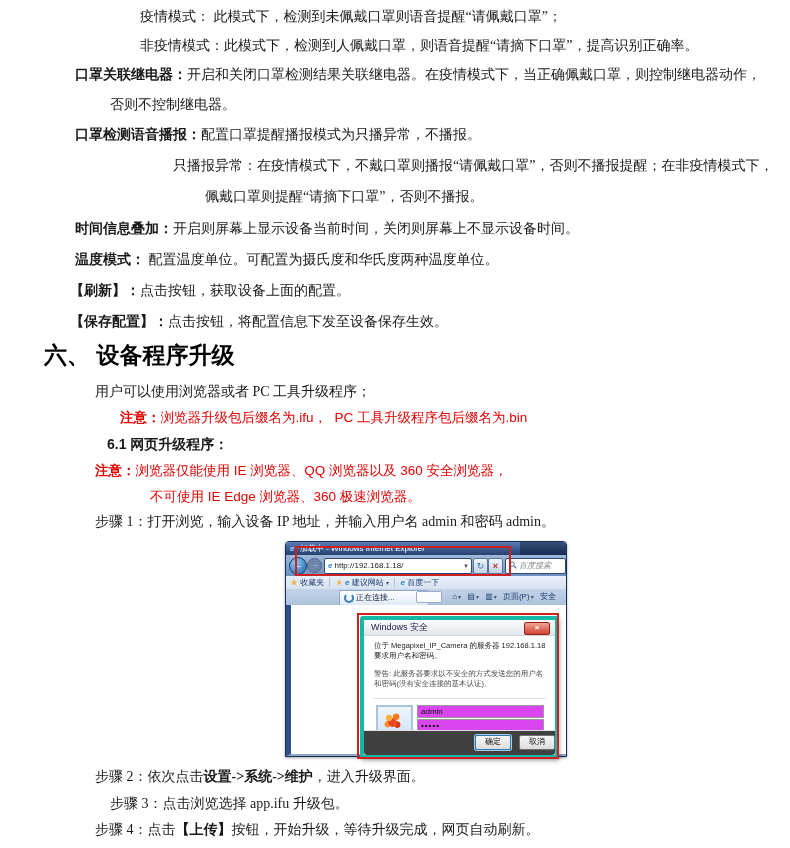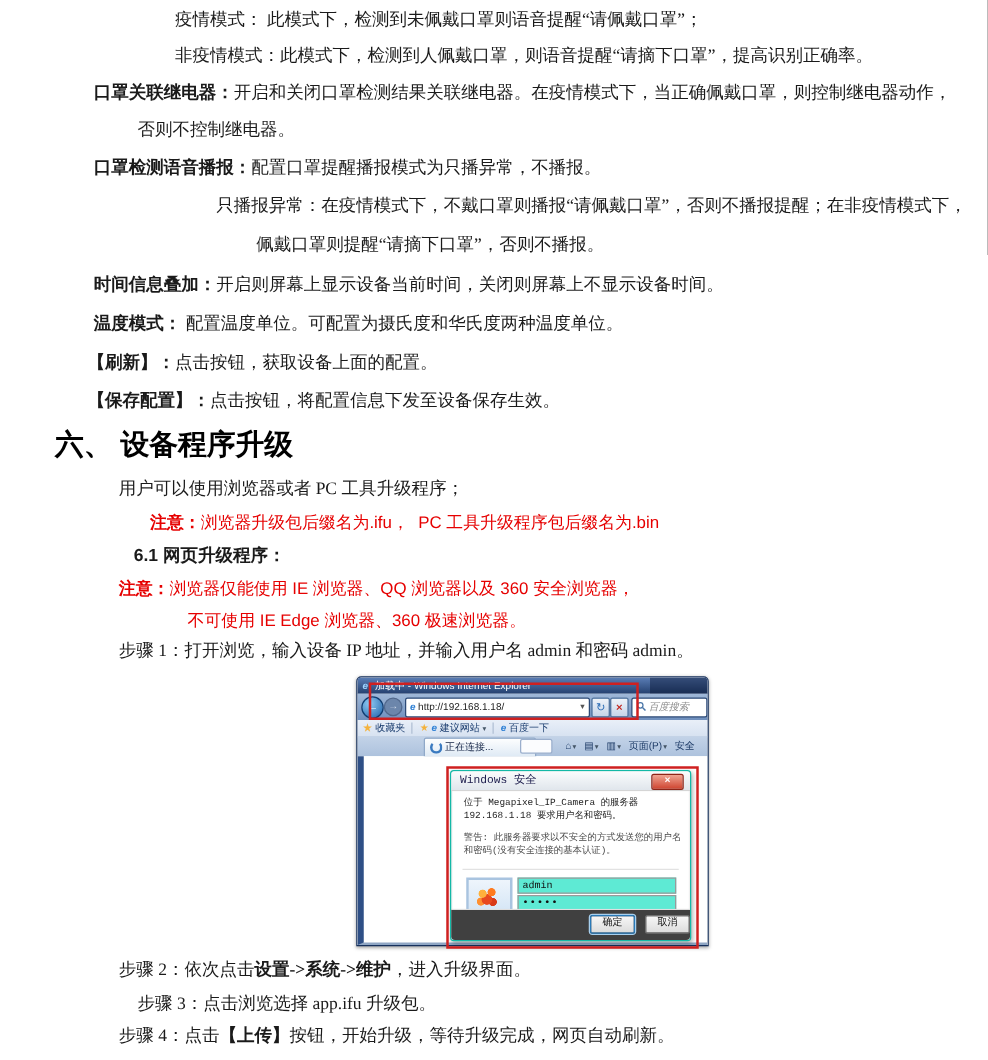--- a/index.html
+++ b/index.html
@@ -62,21 +62,21 @@
   .qbox{display:inline-block;width:24px;height:10px;background:#fbfcfe;border:1px solid #9aaecc;
         border-radius:2px;vertical-align:middle;margin-right:8px;}
   .content{position:absolute;left:0;top:63px;right:0;bottom:0;background:#fff;
            border-left:5px solid #2e4f86;border-bottom:2px solid #8fa6c4;}
 
   
   .redbox{position:absolute;border:2px solid #cf2020;background:transparent;z-index:6;}
 
   
   .dlg{position:absolute;left:360px;top:616px;width:191px;height:135px;z-index:5;
-       font-family:Liberation Mono, monospace;background:#f0f0f0;border:1px solid #14b8a6;
+       font-family:Liberation Sans, sans-serif;background:#f0f0f0;border:4px solid #14b8a6;
        border-radius:3px;box-shadow:1px 2px 4px rgba(0,0,0,.3);}
   .dlg-title{position:absolute;left:0;top:0;right:0;height:15px;
              background:linear-gradient(#fbfcfd,#e0e6ec);border-bottom:1px solid #d5d5d5;
              font-size:9px;line-height:15px;color:#1b1b4b;border-radius:3px 3px 0 0;}
   .dlg-title .t{margin-left:7px;}
   .dlg-close{position:absolute;right:5px;top:2px;width:24px;height:11px;
              background:linear-gradient(#f0a492,#cf4531);border:1px solid #8e2417;border-radius:2px;
              color:#fff;font-size:8px;line-height:10px;text-align:center;font-weight:bold;}
   .dlg-body{position:absolute;left:1px;top:16px;right:1px;bottom:25px;background:#fff;}
   .dlg-msg{position:absolute;left:9px;top:5px;width:172px;font-size:7.5px;line-height:10px;color:#222;}
@@ -84,21 +84,21 @@
   .dlg-sep{position:absolute;left:8px;right:8px;top:62px;height:1px;background:#e2e2e2;}
   .avatar{position:absolute;left:11px;top:69px;width:33px;height:31px;
           border:2px solid #a9c4e0;background:linear-gradient(#eef5fc,#cfe2f4);}
   .flower{position:absolute;left:6px;top:5px;width:17px;height:17px;
           background:
            radial-gradient(circle at 30% 35%, #ffb13b 0 3px, transparent 3.5px),
            radial-gradient(circle at 72% 28%, #ff7a1e 0 3px, transparent 3.5px),
            radial-gradient(circle at 50% 62%, #e8491f 0 4px, transparent 4.5px),
            radial-gradient(circle at 22% 72%, #ff9030 0 3px, transparent 3.5px),
            radial-gradient(circle at 78% 74%, #d93a18 0 3px, transparent 3.5px);}
-  .field{position:absolute;left:52px;width:122px;height:11px;background:#5eead4;border:1px solid #9a9a9a;
+  .field{position:absolute;left:52px;width:122px;height:11px;background:#d946ef;border:1px solid #9a9a9a;
          font-size:8px;line-height:11px;padding-left:3px;color:#111;}
   .fld-user{top:69px;}
   .fld-pass{top:83px;font-weight:bold;letter-spacing:1px;}
   .chk{position:absolute;left:53px;top:98px;width:7px;height:7px;background:#fff;border:1px solid #8a8a8a;}
   .chk-lbl{position:absolute;left:64px;top:97px;font-size:7.5px;color:#555;}
   .dlg-foot{position:absolute;left:0;right:0;bottom:0;height:24px;background:#404040;
             border-top:1px solid #dfdfdf;border-radius:0 0 3px 3px;}
   .btn{position:absolute;bottom:5px;width:34px;height:13px;background:linear-gradient(#f7f7f7,#dcdcdc);
        border:1px solid #707070;border-radius:2px;font-size:8px;line-height:12px;text-align:center;color:#111;}
   .btn-ok{right:44px;border-color:#2a7ab8;box-shadow:0 0 0 1px #a8d0ee;}

